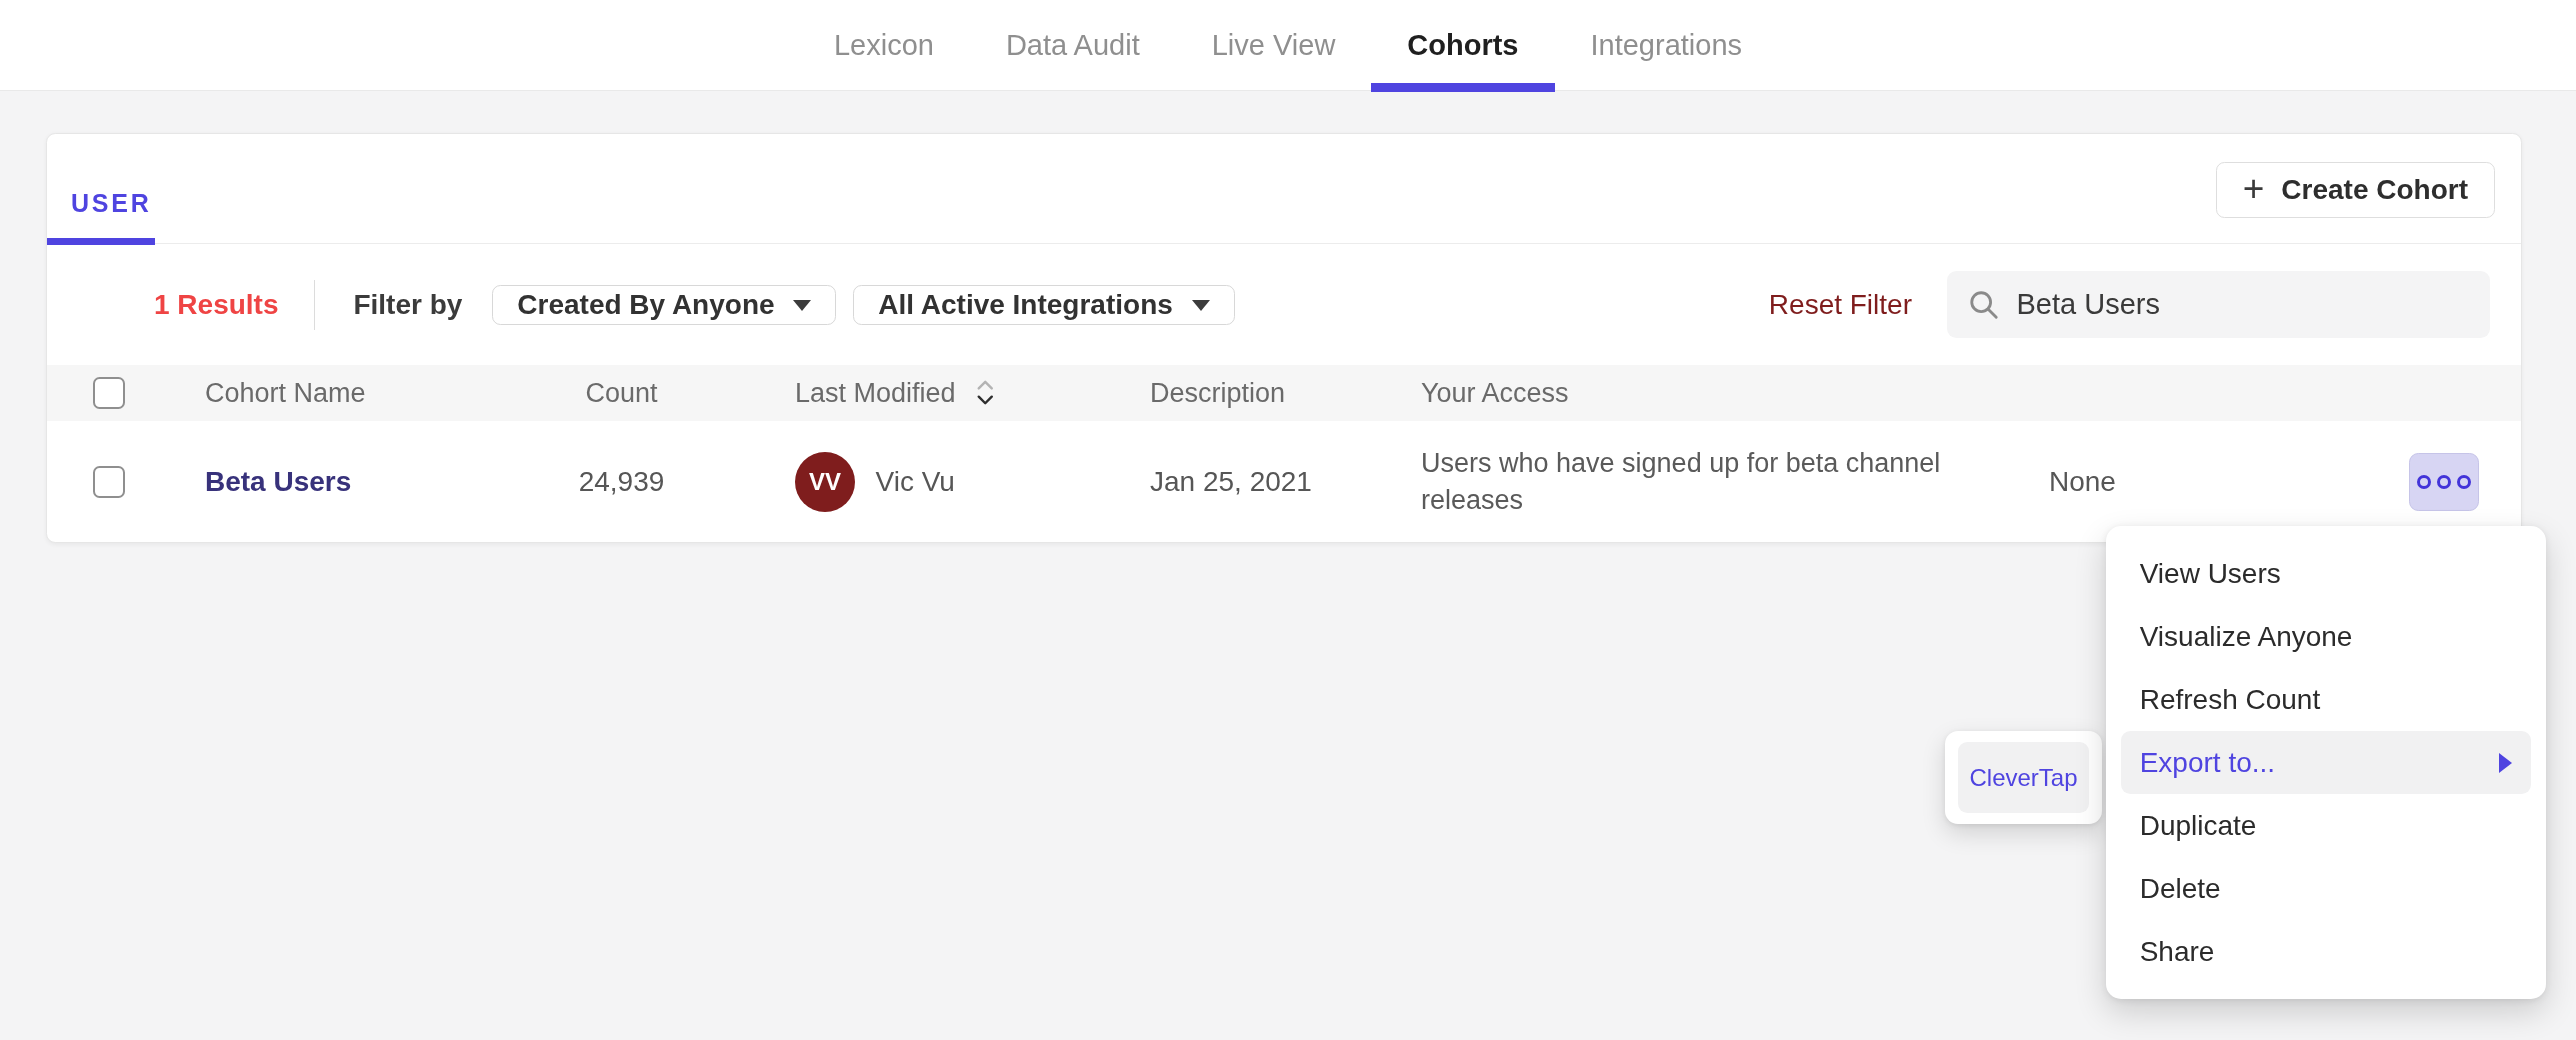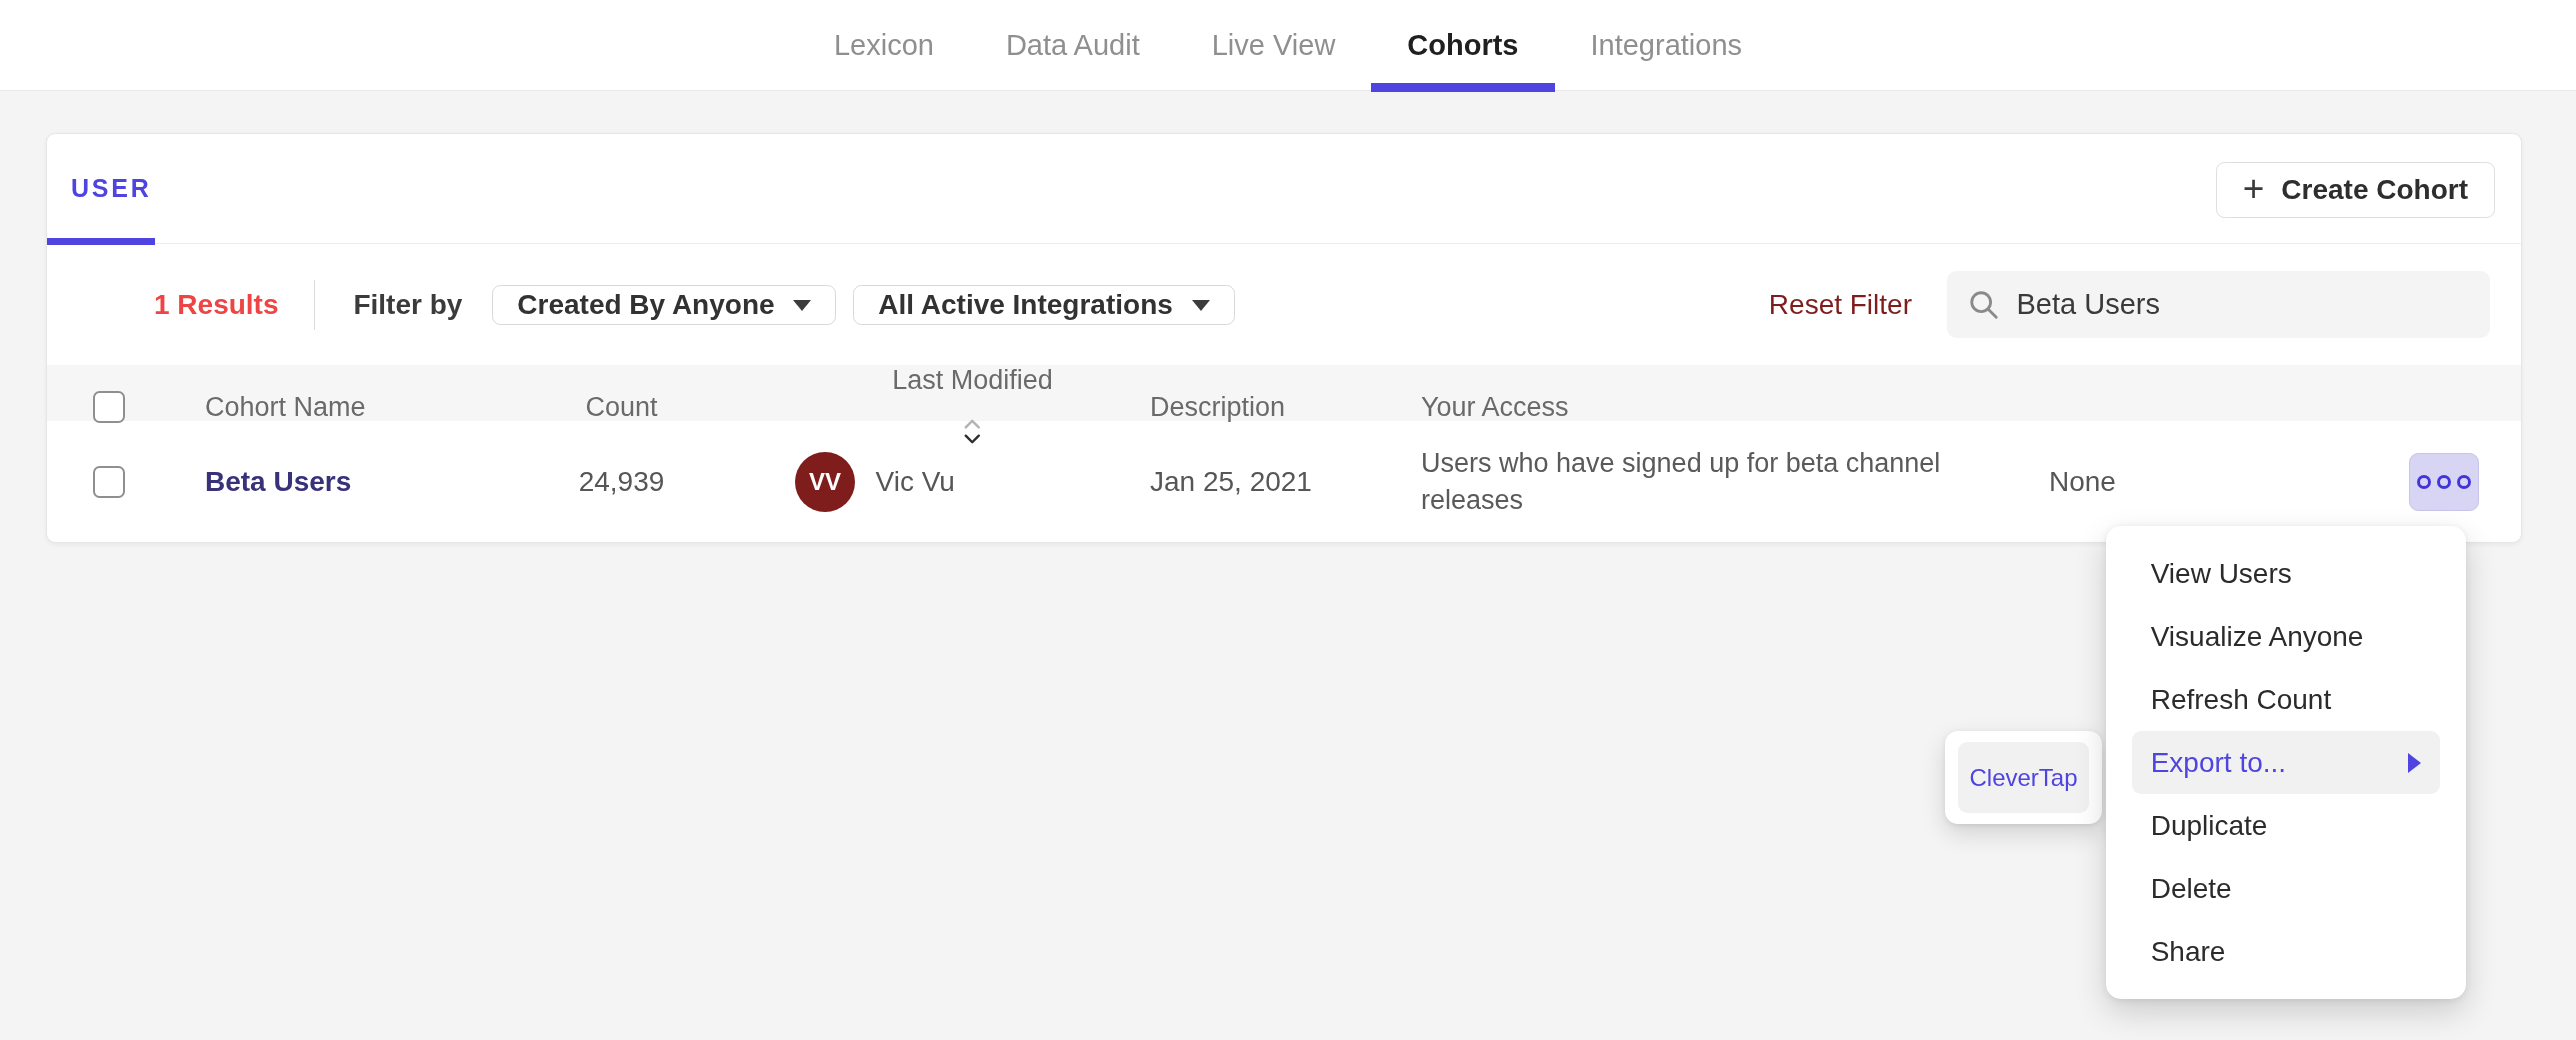--- a/index.html
+++ b/index.html
@@ -30,21 +30,21 @@
   
   .card {
     position:absolute; left:46px; top:133px; width:2476px; height:410px;
     background:#ffffff; border:0.9px solid #e6e6e6; border-radius:9.3px;
     box-shadow:0 1.9px 4.7px rgba(0,0,0,0.05);
   }
 
   
   .tab-row { position:relative; height:110px; border-bottom:1.9px solid #ececec; }
   .user-tab {
-    position:absolute; left:24px; top:0; height:100%;
+    position:absolute; left:24px; top:15px; height:100%;
     display:flex; align-items:center;
     font-size:25px; font-weight:700; letter-spacing:2.8px; color:#4f44e0; cursor:pointer;
   }
   .user-tab-underline {
     position:absolute; left:0; bottom:-1.9px; width:108px; height:6.5px; background:#4f44e0;
   }
   .create-btn {
     position:absolute; right:26px; top:28px; height:56px;
     display:flex; align-items:center; gap:17px; padding:0 26px;
     background:#fff; border:1.9px solid #dedede; border-radius:8.4px;
@@ -87,41 +87,41 @@
     align-items:center;
   }
   .thead { height:56px; background:#f6f6f6; font-size:27px; color:#6a6a6a; }
   .trow  { height:122px; font-size:28px; color:#565656; }
   .cell-name { padding-left:46px; }
   .cell-count { text-align:center; padding-right:117px; }
   .checkbox {
     width:32px; height:32px; margin-left:46px;
     border:2.8px solid #8f8f8f; border-radius:6.5px; background:#fff; cursor:pointer;
   }
-  .th-lastmod { display:flex; align-items:center; gap:19px; cursor:pointer;flex-direction:column; }
+  .th-lastmod { display:flex; align-items:center; gap:19px; cursor:pointer; }
   .cohort-link { font-weight:700; color:#38327b; cursor:pointer; }
   .createdby-cell { display:flex; align-items:center; gap:20.5px; }
   .avatar {
     width:60px; height:60px; border-radius:50%; background:#7f1d1d;
     display:flex; align-items:center; justify-content:center;
     color:#fff; font-size:24px; font-weight:700;text-align:center;
   }
   .desc-cell { font-size:27px; line-height:37px; color:#5a5a5a; max-width:579px; }
   .actions-cell { position:relative; height:100%; }
   .more-btn {
     position:absolute; left:55px; top:32px; width:70px; height:58px;
     background:#d7d5f3; border:1.9px solid #c6c4e8; border-radius:9.3px;
     display:flex; align-items:center; justify-content:center; gap:5.6px; cursor:pointer;
   }
   .ring { width:14px; height:14px; border:3.7px solid #4334d9; border-radius:50%; }
 
   
   .context-menu {
-    position:absolute; left:2106px; top:526px; width:360px;
-    background:#fff; border-radius:15px; padding:16px 26px;
+    position:absolute; left:2106px; top:526px; width:440px;
+    background:#fff; border-radius:15px; padding:16px 15px;
     box-shadow:0 13px 32px rgba(0,0,0,0.16), 0 1.9px 7.5px rgba(0,0,0,0.08);
     z-index:10;
   }
   .menu-item {
     height:63px; display:flex; align-items:center; justify-content:space-between;
     padding:0 18.7px; border-radius:9.3px; font-size:28px; color:#2b2b2b; cursor:pointer;
   }
   .menu-item.highlighted { background:#f1f1f2; color:#4f44e0; }
   .submenu-arrow {
     width:0; height:0; border-top:10.3px solid transparent; border-bottom:10.3px solid transparent;

